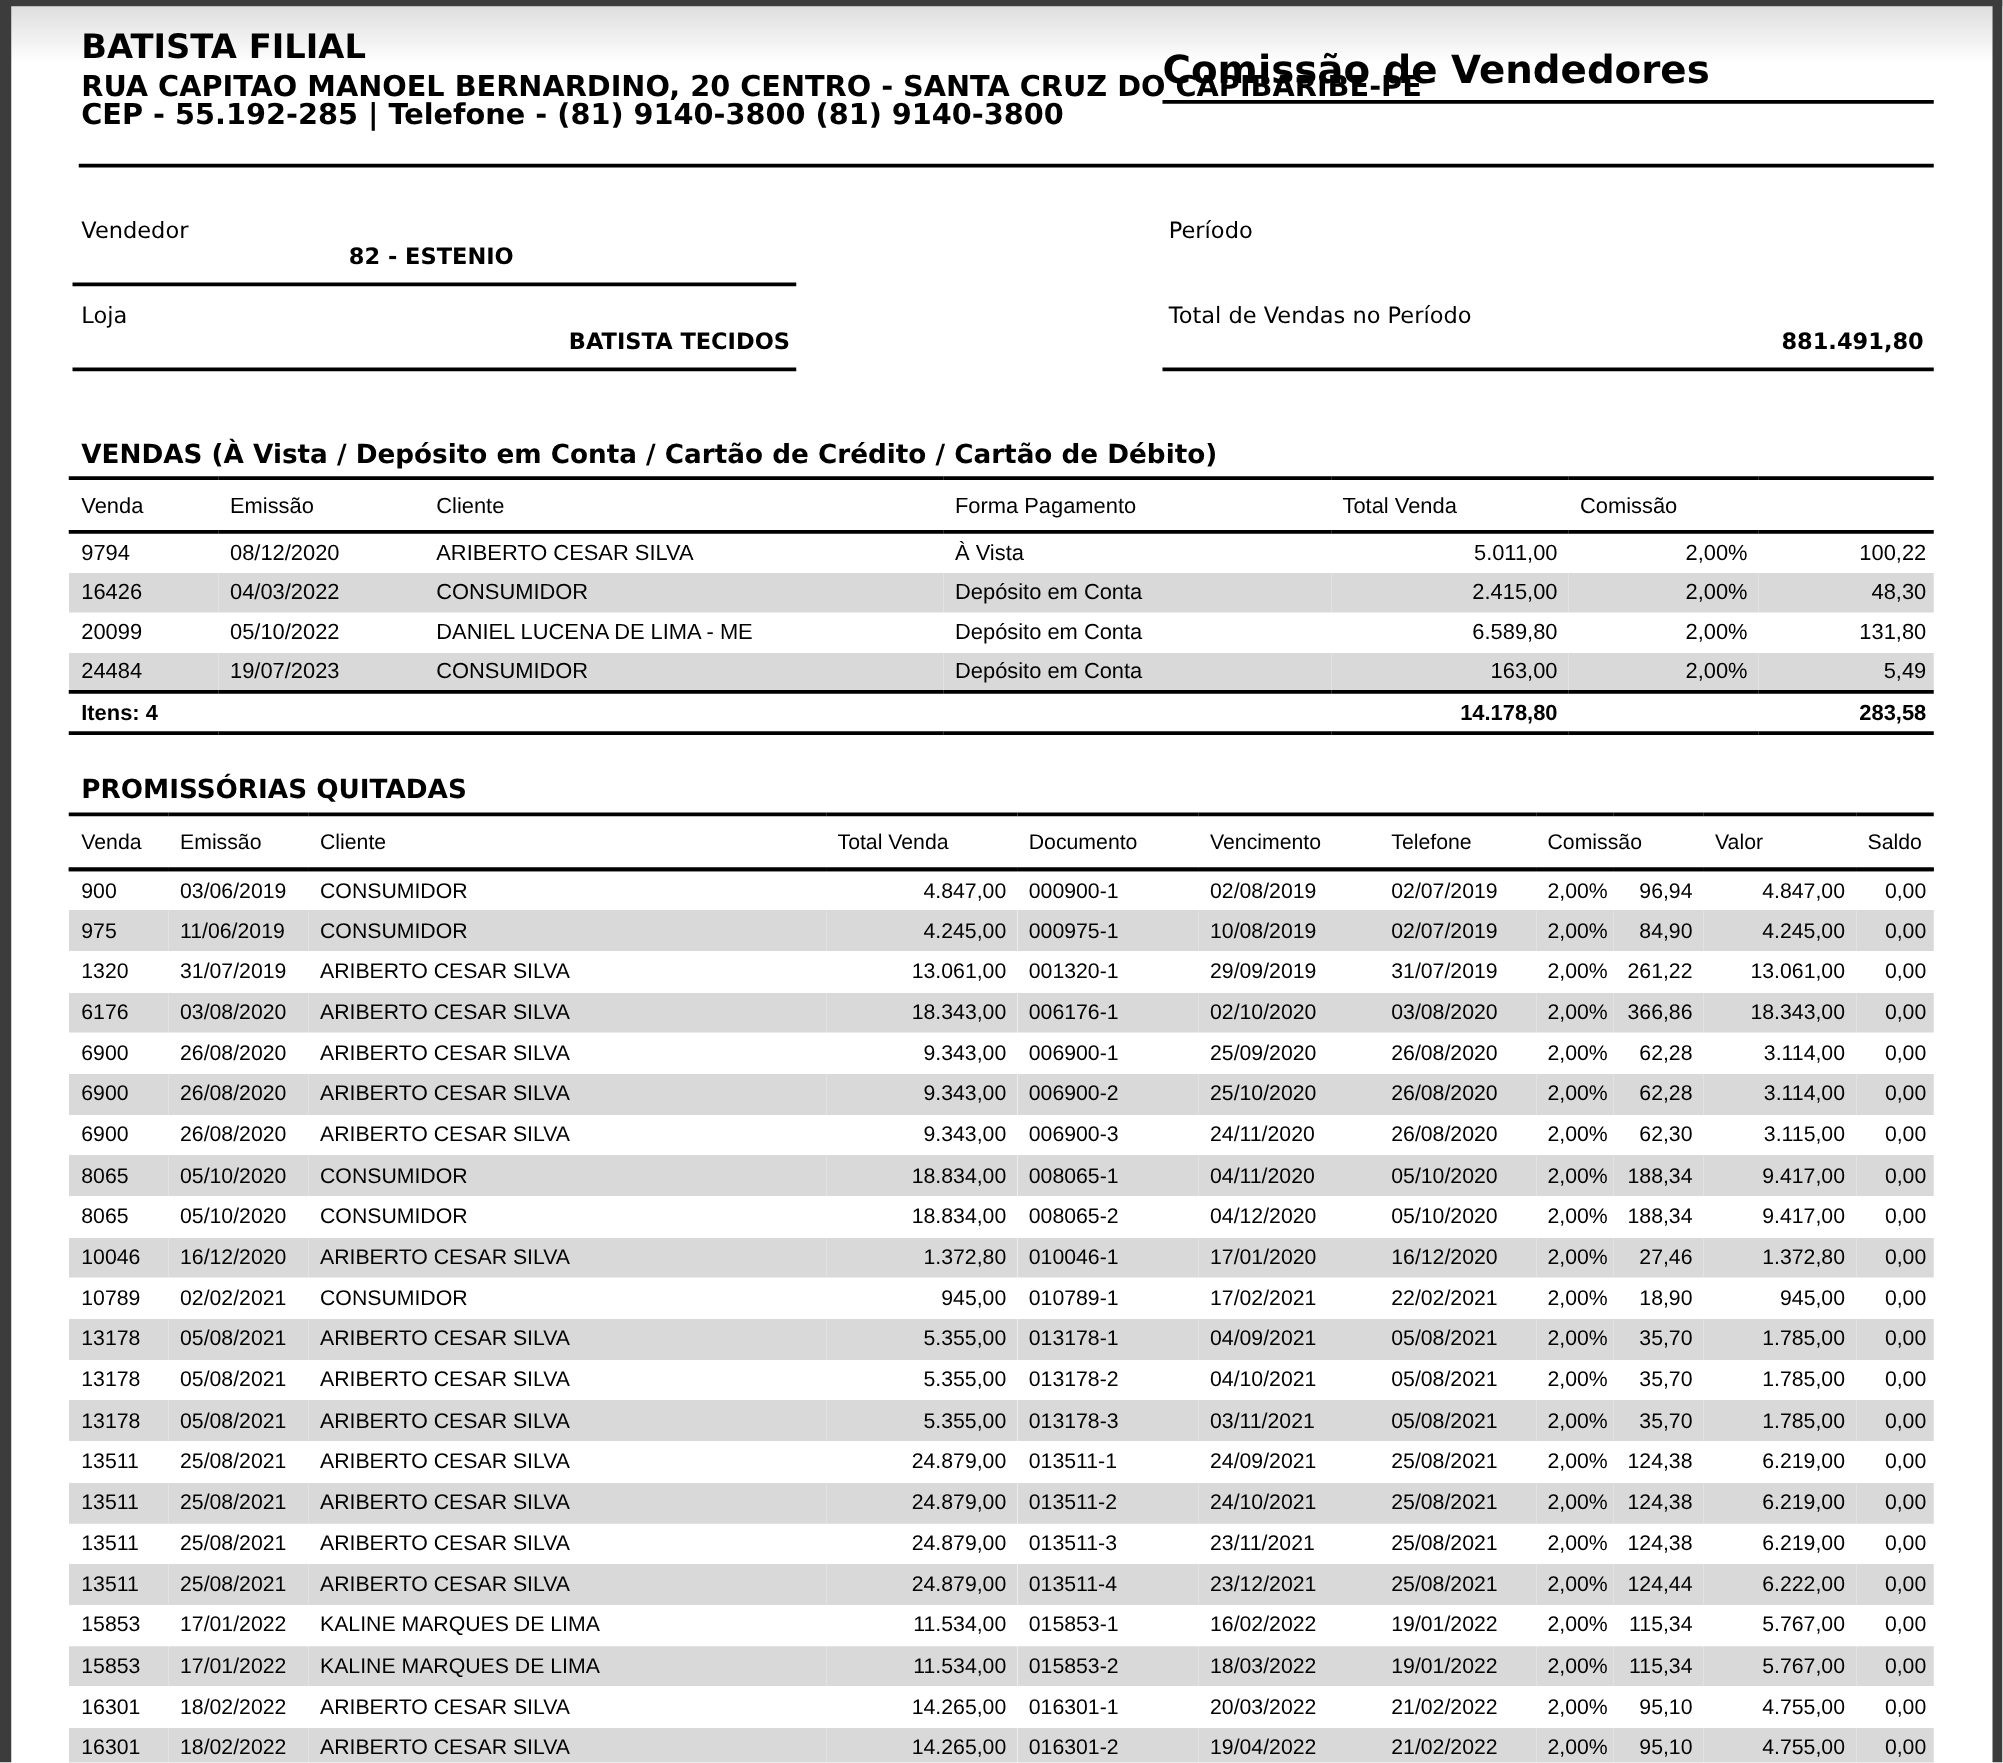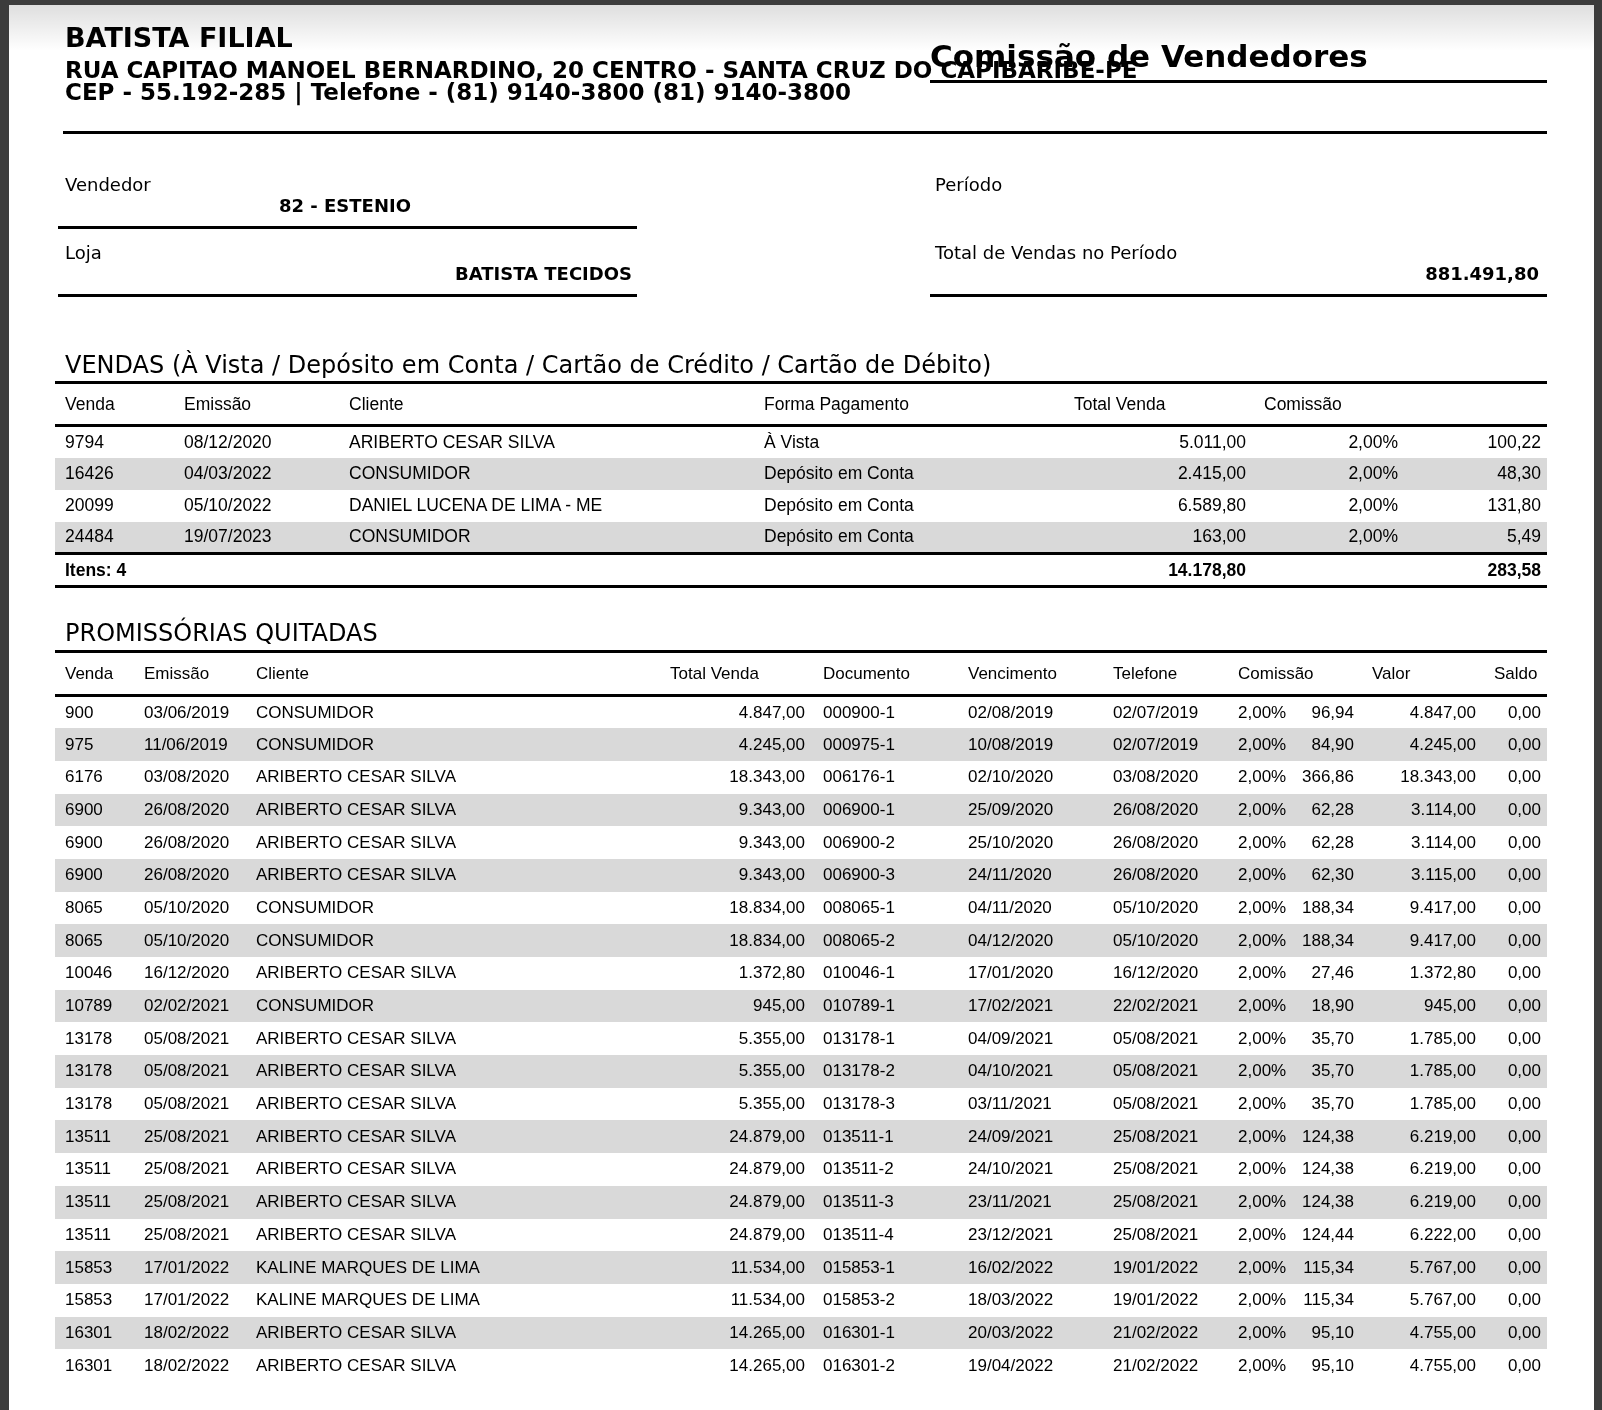--- a/index.html
+++ b/index.html
@@ -40,21 +40,21 @@
   .box-vendedor{left:3px;top:194px;width:579px;padding:0 5px 8px 0;text-align:center;}
   .box-loja{left:3px;top:262px;width:579px;padding:0 5px 8px 0;}
   .box-periodo{left:875px;top:194px;width:617px;padding:0 8px 8px 0;}
   .box-total{left:875px;top:262px;width:617px;padding:0 8px 8px 0;}
   .lbl-vendedor{left:10px;top:174px;}
   .lbl-loja{left:10px;top:242px;}
   .lbl-periodo{left:880px;top:174px;}
   .lbl-total{left:880px;top:242px;}
 
   
-  .section-title{position:absolute;left:10px;font-family:"DejaVu Sans", sans-serif;font-weight:normal;font-size:24px;}
+  .section-title{position:absolute;left:10px;font-family:"DejaVu Sans", sans-serif;font-weight:bold;font-size:21px;}
   .vendas-title{top:351px;}
   .prom-title{top:619px;}
 
   table.report-table{position:absolute;left:0;border-collapse:collapse;table-layout:fixed;
     border-top:3px solid var(--ink);width:1492px;}
   table.vendas{top:381px;font-size:17.5px;}
   table.prom{top:650px;font-size:17px;}
   .report-table thead tr{border-bottom:3px solid var(--ink);}
   .report-table th{font-weight:normal;text-align:left;padding:0 9px;white-space:nowrap;overflow:hidden;}
   .report-table td{padding:0 9px;white-space:nowrap;overflow:hidden;}
@@ -222,20 +222,33 @@
           <td class="r">4.245,00</td>
           <td>000975-1</td>
           <td>10/08/2019</td>
           <td>02/07/2019</td>
           <td class="r">2,00%</td>
           <td class="r">84,90</td>
           <td class="r">4.245,00</td>
           <td class="r">0,00</td>
         </tr>
         <tr>
+          <td>1320</td>
+          <td>31/07/2019</td>
+          <td>ARIBERTO CESAR SILVA</td>
+          <td class="r">13.061,00</td>
+          <td>001320-1</td>
+          <td>29/09/2019</td>
+          <td>31/07/2019</td>
+          <td class="r">2,00%</td>
+          <td class="r">261,22</td>
+          <td class="r">13.061,00</td>
+          <td class="r">0,00</td>
+        </tr>
+        <tr>
           <td>6176</td>
           <td>03/08/2020</td>
           <td>ARIBERTO CESAR SILVA</td>
           <td class="r">18.343,00</td>
           <td>006176-1</td>
           <td>02/10/2020</td>
           <td>03/08/2020</td>
           <td class="r">2,00%</td>
           <td class="r">366,86</td>
           <td class="r">18.343,00</td>

